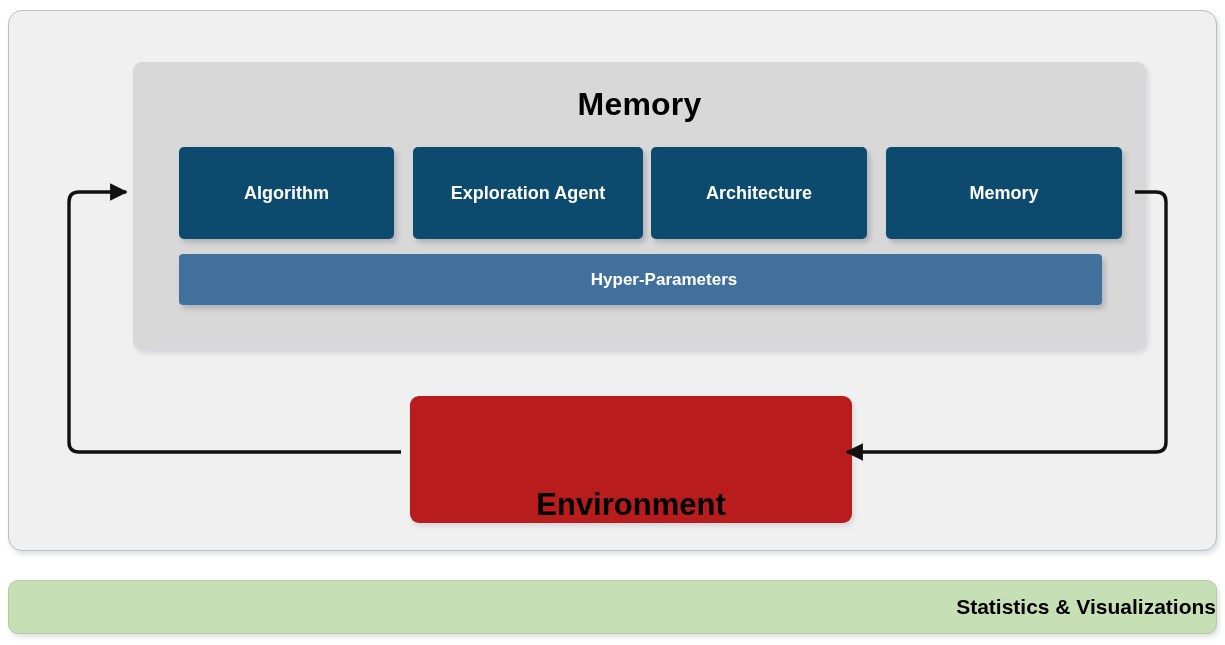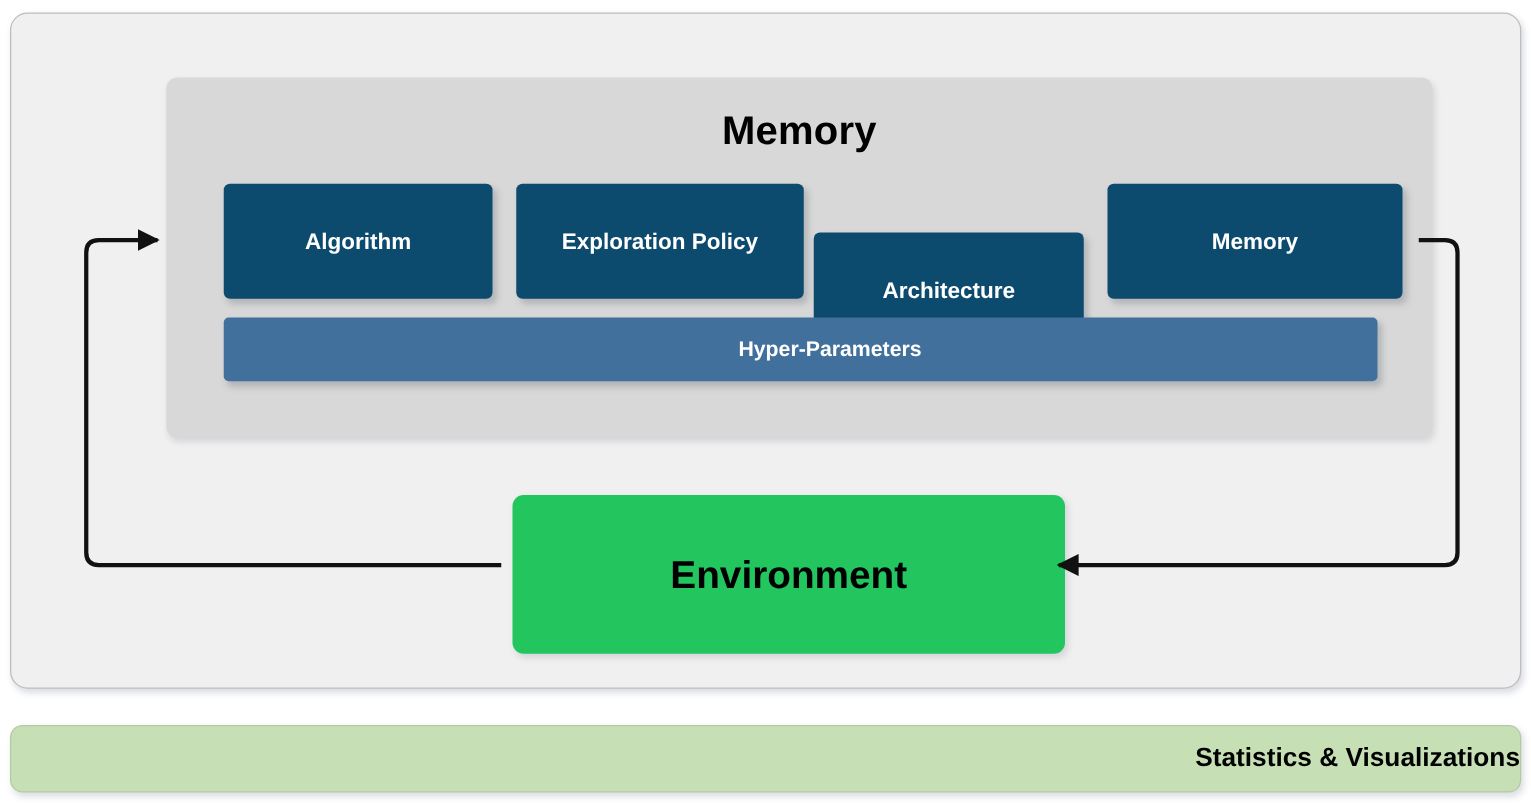--- a/index.html
+++ b/index.html
@@ -75,21 +75,21 @@
     color: #ffffff;
     font-size: 18px;
     font-weight: bold;
     display: flex;
     align-items: center;
     justify-content: center;
     box-shadow: 3px 4px 5px rgba(110,115,125,0.35);
   }
   .comp-tile.t0 { left: 0px;   width: 215px; }
   .comp-tile.t1 { left: 234px; width: 230px; }
-  .comp-tile.t2 { left: 472px; width: 216px; margin-top: 39px; }
+  .comp-tile.t2 { left: 472px; width: 216px; }
   .comp-tile.t3 { left: 707px; width: 236px; }
 
   .hyper-bar {
     position: absolute;
     left: 46px;
     top: 192px;
     width: 923px;
     height: 51px;
     box-sizing: border-box;
     background: #41709c;
@@ -105,27 +105,27 @@
   }
 
   
   .env-box {
     position: absolute;
     left: 401px;
     top: 385px;
     width: 442px;
     height: 127px;
     box-sizing: border-box;
-    background: #22c55e;
+    background: #b91c1c;
     border-radius: 9px;
     color: #000000;
     font-size: 31px;
     font-weight: bold;
     display: flex;
-    align-items: center;
+    align-items: flex-end;
     justify-content: center;
     box-shadow: 2px 3px 5px rgba(120,125,140,0.22);
   }
 
   
   .arrows {
     position: absolute;
     left: 0;
     top: 0;
     width: 1225px;
@@ -161,21 +161,21 @@
   <div class="outer-panel">
 
     <div class="agent-box">
       <div class="agent-title">Memory</div>
 
       <div class="comp-row">
         <div class="comp-tile t0">
           <span>Algorithm</span>
         </div>
         <div class="comp-tile t1">
-          <span>Exploration Policy</span>
+          <span>Exploration Agent</span>
         </div>
         <div class="comp-tile t2">
           <span>Architecture</span>
         </div>
         <div class="comp-tile t3">
           <span>Memory</span>
         </div>
       </div>
 
       <div class="hyper-bar">

